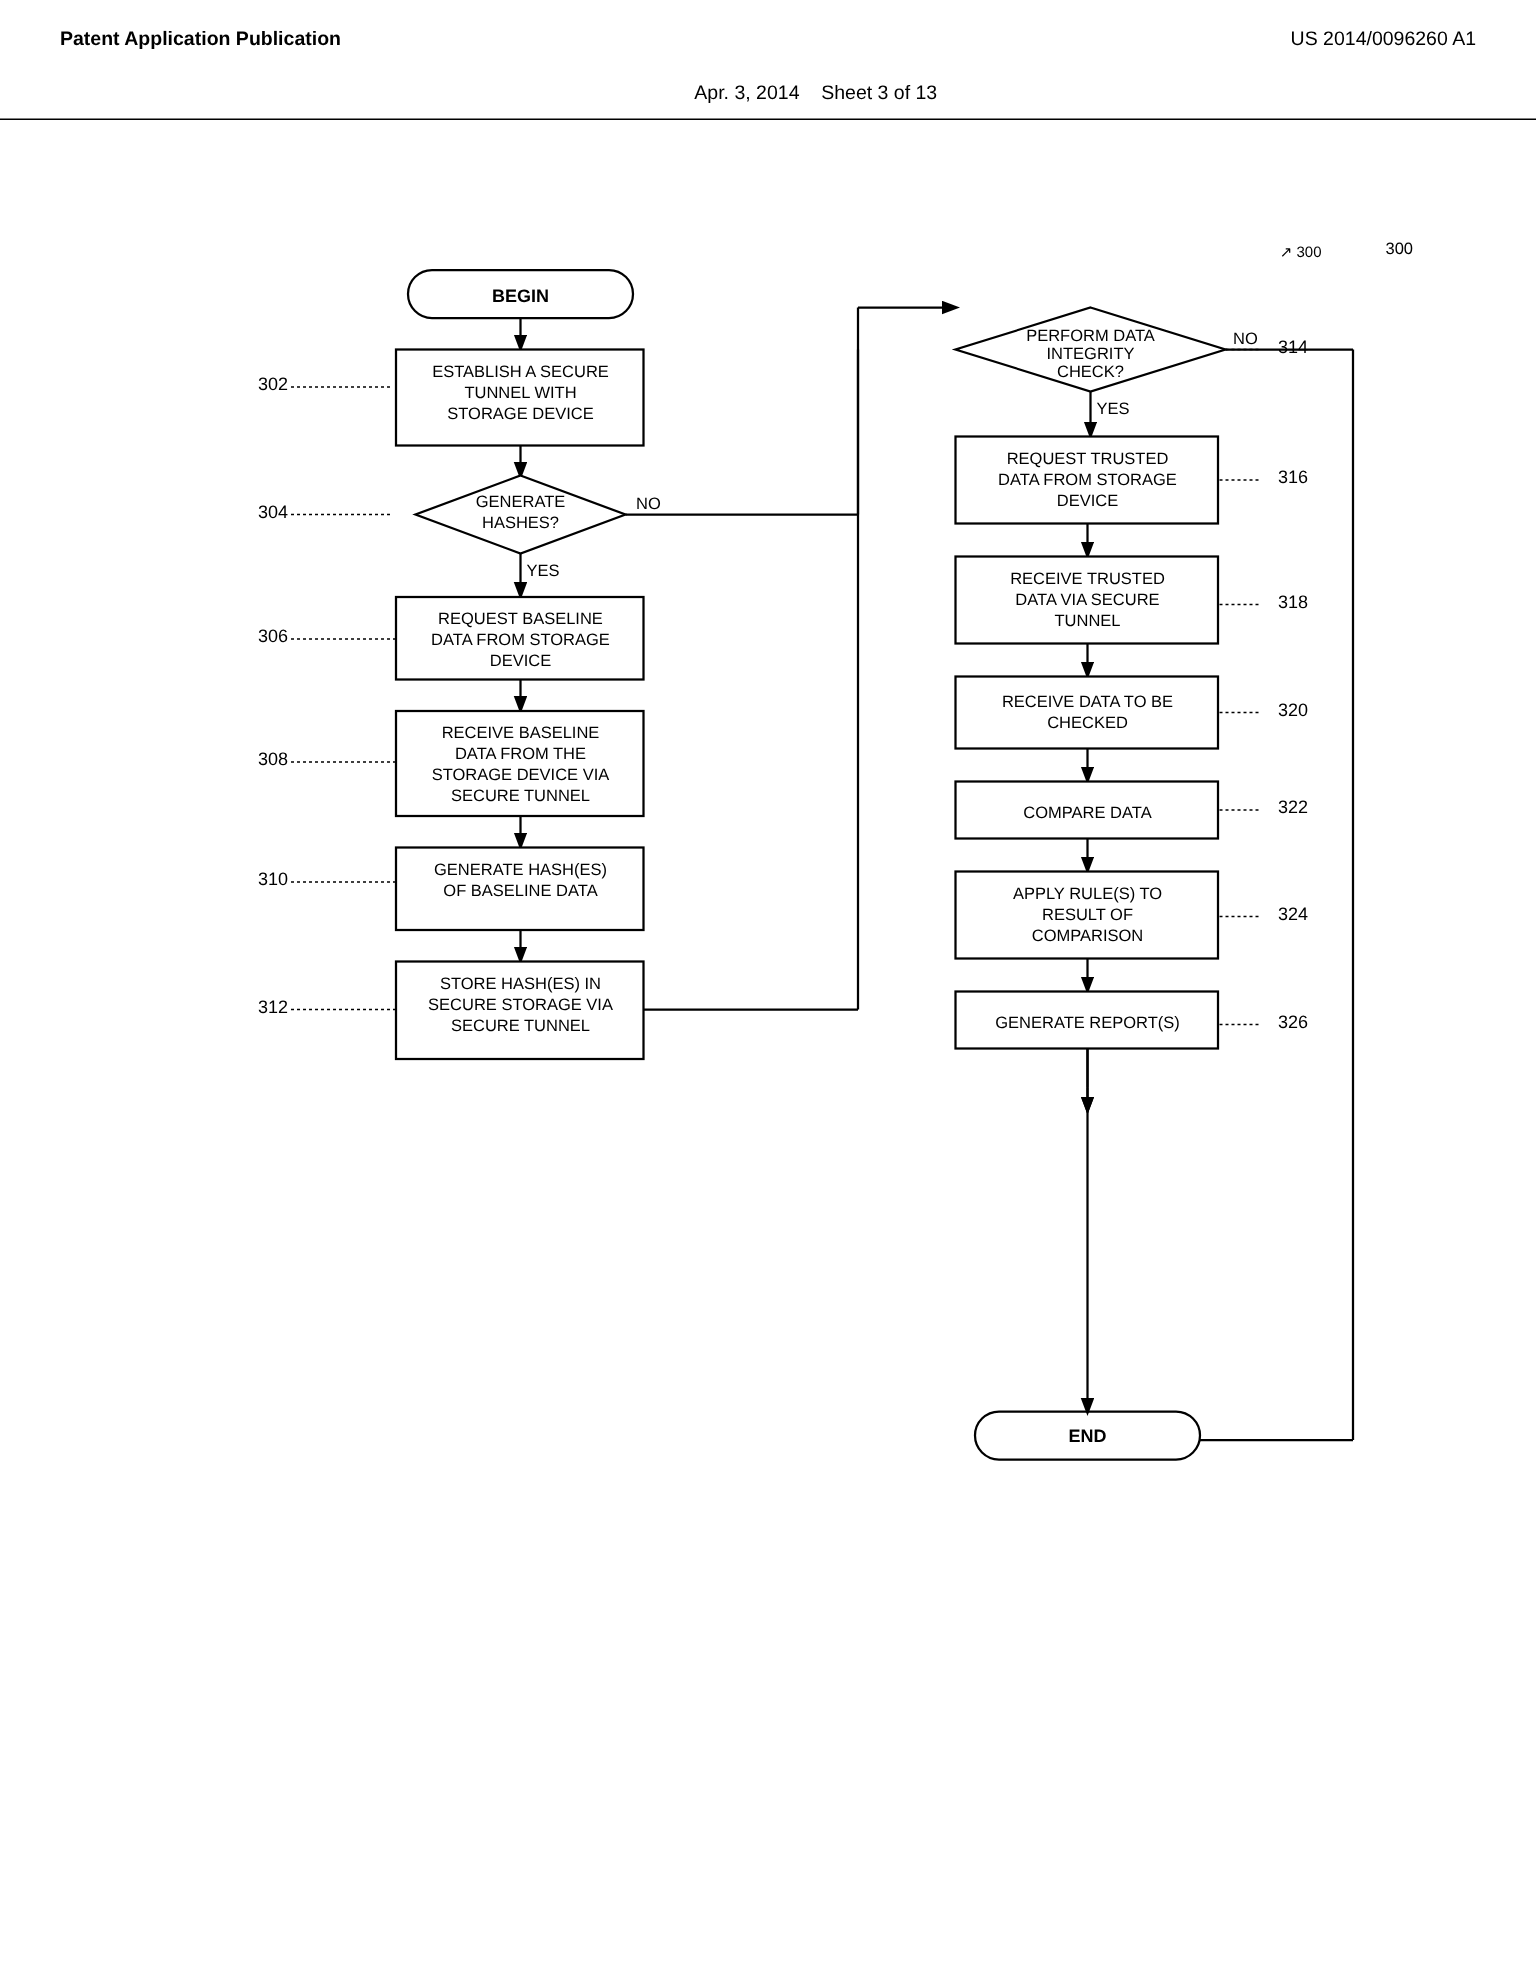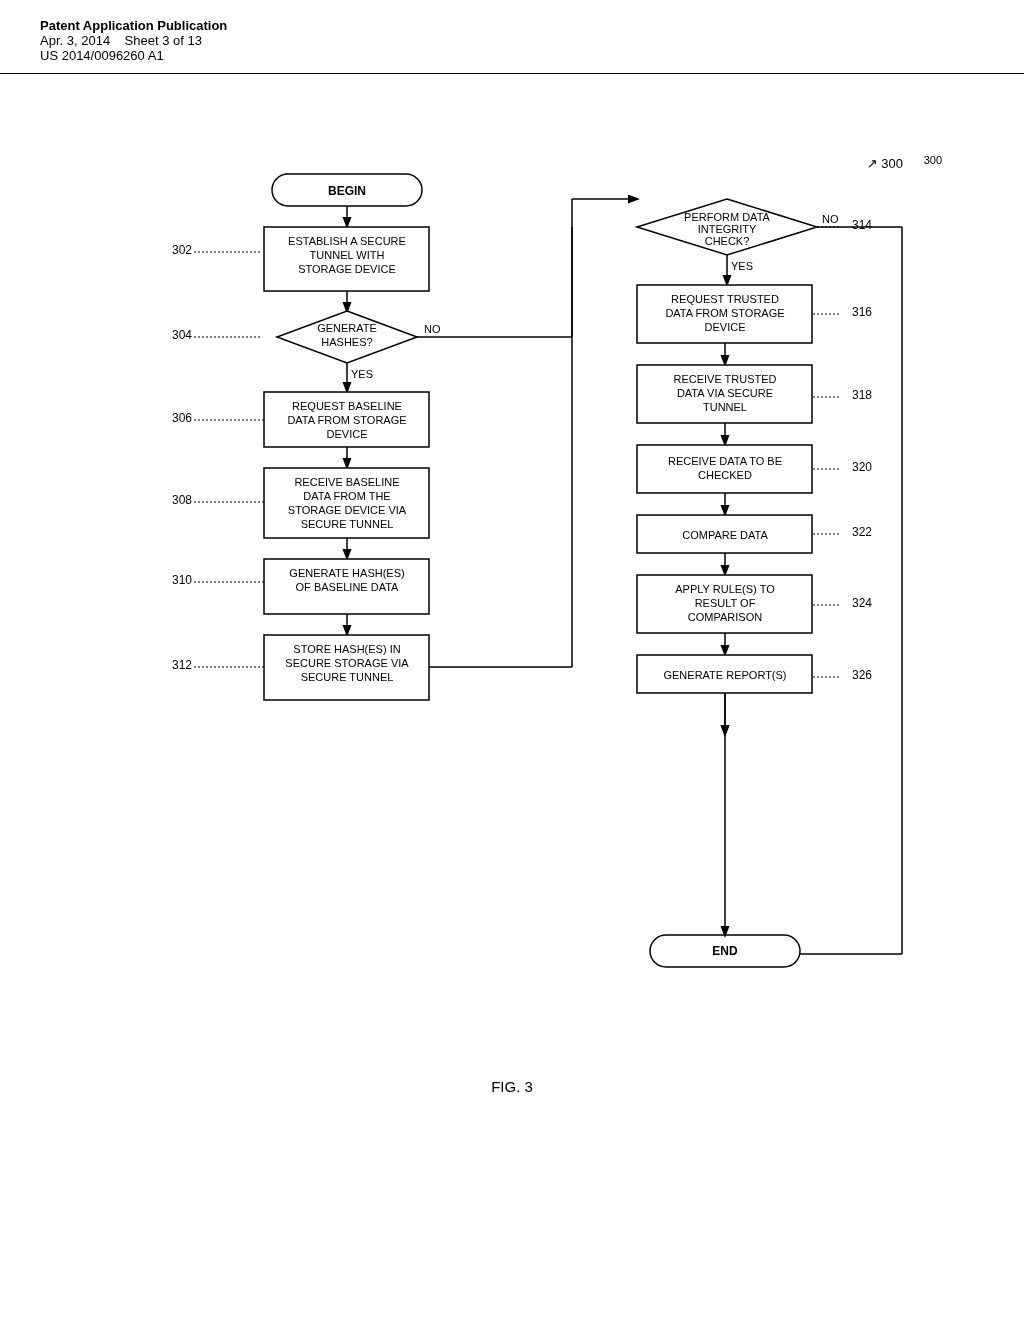--- a/index.html
+++ b/index.html
@@ -11,29 +11,29 @@
       position: relative;
     }
 
     
     .header {
       display: flex;
       justify-content: space-between;
       align-items: flex-start;
       padding: 18px 40px 10px 40px;
       border-bottom: 1px solid #000;
-      flex-direction: column;
     }
     .header-left {
       font-size: 13px;
       font-weight: bold;
     }
     .header-center {
       font-size: 13px;
       text-align: right;
+      margin-top: 36px;
     }
     .header-right {
       font-size: 13px;
       font-weight: normal;
     }
 
     
     .content {
       position: relative;
       width: 100%;
@@ -249,21 +249,20 @@
         </marker>
       </defs>
 
       <line x1="643" y1="539" x2="643" y2="580" stroke="black" stroke-width="1.5" marker-end="url(#arrow)"></line>
 
       <line x1="643" y1="580" x2="643" y2="781" stroke="black" stroke-width="1.5" marker-end="url(#arrow)"></line>
 
     </svg>
 
     
-    <div style="position:absolute; top:2px; right:39px; font-size:13px;">
+    <div style="position:absolute; top:2px; right:61px; font-size:10px;">
       ↗ 300
     </div>
 
   </div>
 
-  <div class="fig-label">FIG. 3</div>
 
 </div>
 
 </body></html>

